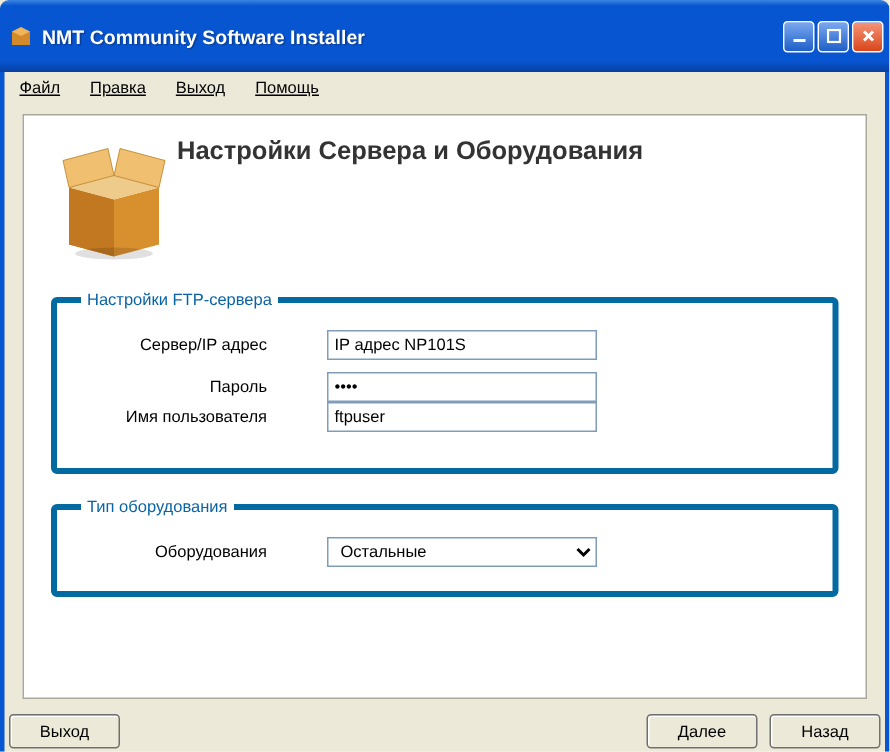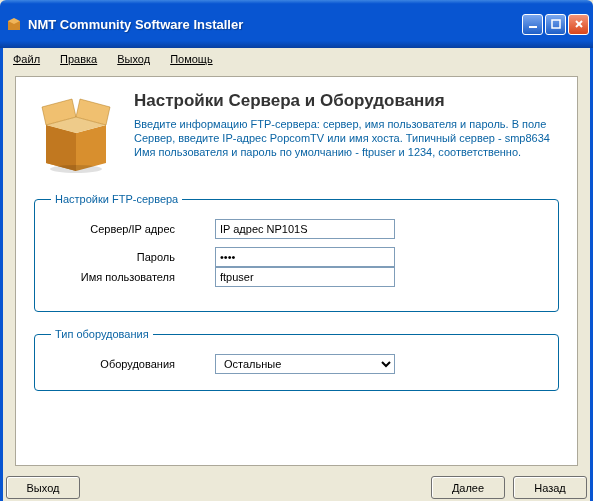--- a/index.html
+++ b/index.html
@@ -69,35 +69,35 @@
 }
 .content {
   margin: 6px 12px 0 12px;
   background: #fff;
   border: 1px solid #aca899;
   height: 390px;
   padding: 14px 18px 10px 18px;
   display: flex;
   flex-direction: column;
 }
-.header-row { display: flex; gap: 16px; }
+.header-row { display: flex; }
 .icon-box { width: 84px; flex-shrink: 0; }
 .header-text h1 {
   font-size: 17px;
   font-weight: bold;
   color: #333;
   margin-bottom: 6px;
 }
 .header-text p {
   color: #0a64a4;
   font-size: 11px;
   line-height: 14px;
 }
 fieldset {
-  border: 1px solid #0369a1;
+  border: 4px solid #0369a1;
   border-radius: 4px;
   margin-top: 16px;
   padding: 14px 16px 16px 16px;
 }
 legend {
   color: #0a64a4;
   padding: 0 4px;
   font-size: 11px;
 }
 .form-row {
@@ -183,21 +183,20 @@
           <polygon points="12,72 42,80 72,72 72,34 42,42 12,34" fill="#d88f2e"></polygon>
           <polygon points="12,34 42,42 42,80 12,72" fill="#c17820"></polygon>
           <polygon points="12,34 42,26 72,34 42,42" fill="#eecb8a"></polygon>
           <polygon points="12,34 8,16 38,8 42,26" fill="#f0c070" stroke="#b37818" stroke-width="0.5"></polygon>
           <polygon points="72,34 76,16 46,8 42,26" fill="#f0c070" stroke="#b37818" stroke-width="0.5"></polygon>
           <ellipse cx="42" cy="78" rx="26" ry="4" fill="rgba(0,0,0,0.12)"></ellipse>
         </svg>
       </div>
       <div class="header-text">
         <h1>Настройки Сервера и Оборудования</h1>
-        <p>Введите информацию FTP-сервера: сервер, имя пользователя и пароль. В поле Сервер, введите IP-адрес PopcomTV или имя хоста. Типичный сервер - smp8634 Имя пользователя и пароль по умолчанию - ftpuser и 1234, соответственно.</p>
       </div>
     </div>
 
     <fieldset>
       <legend>Настройки FTP-сервера</legend>
       <div class="form-row">
         <label>Сервер/IP адрес</label>
         <input type="text" value="IP адрес NP101S" style="">
       </div>
       <div class="form-row" style="margin-bottom:0">

